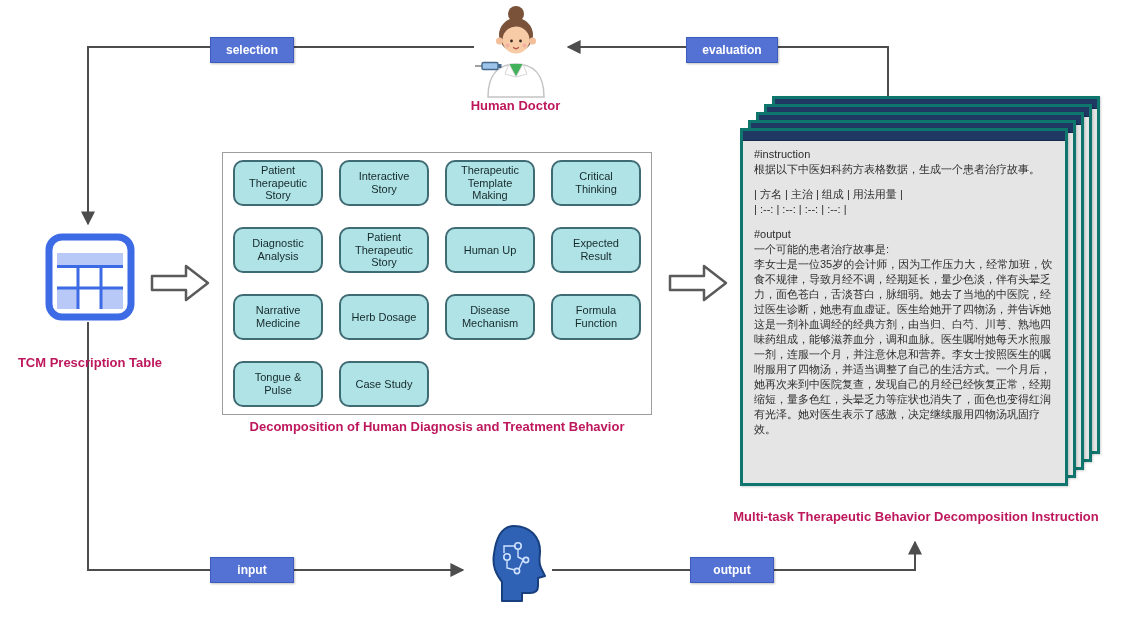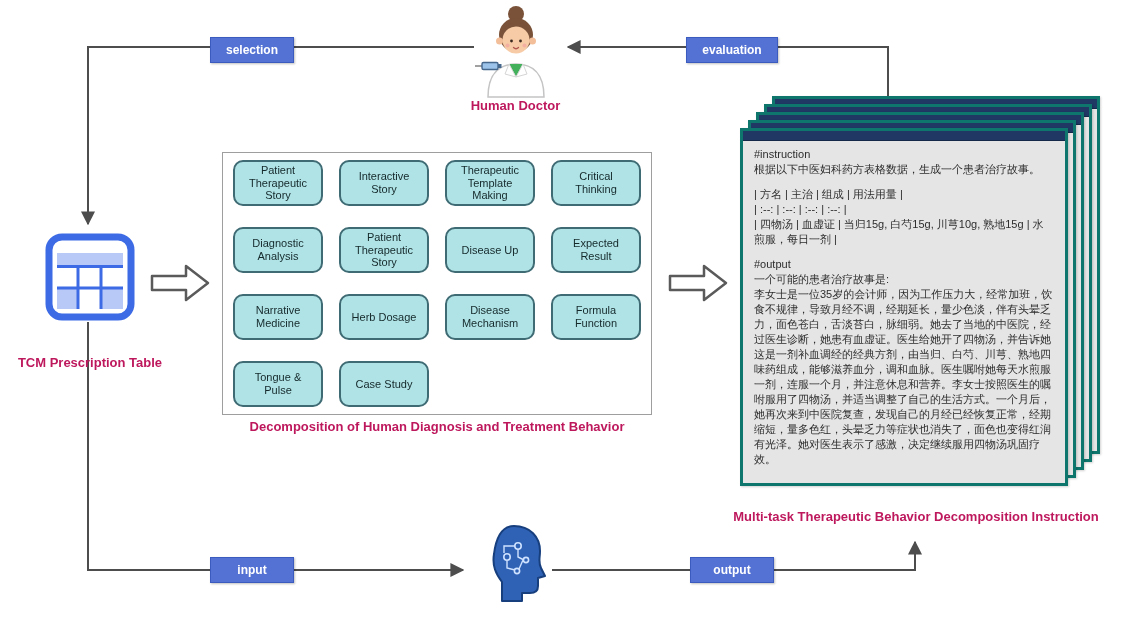--- a/index.html
+++ b/index.html
@@ -115,21 +115,21 @@
     </svg>
   </div>
 
   <div id="task-grid">
     <div class="task-box">Patient Therapeutic Story</div>
     <div class="task-box">Interactive Story</div>
     <div class="task-box">Therapeutic Template Making</div>
     <div class="task-box">Critical Thinking</div>
     <div class="task-box">Diagnostic Analysis</div>
     <div class="task-box">Patient Therapeutic Story</div>
-    <div class="task-box">Disease Up</div>
+    <div class="task-box">Human Up</div>
     <div class="task-box">Expected Result</div>
     <div class="task-box">Narrative Medicine</div>
     <div class="task-box">Herb Dosage</div>
     <div class="task-box">Disease Mechanism</div>
     <div class="task-box">Formula Function</div>
     <div class="task-box">Tongue &amp; Pulse</div>
     <div class="task-box">Case Study</div>
   </div>
   <div class="caption" style="left:212px;top:419px;width:450px;">Decomposition of Human Diagnosis and Treatment Behavior</div>
 
@@ -146,21 +146,20 @@
     <div class="doc-page" style="left:8px;top:24px;">
         <div class="doc-bar"></div>
       </div>
     <div class="doc-page" style="left:0px;top:32px;">
       <div class="doc-bar"></div>
       <div class="doc-text">
         <div class="doc-line">#instruction</div>
         <div class="doc-line">根据以下中医妇科药方表格数据，生成一个患者治疗故事。</div>
         <div class="doc-line gap">| 方名 | 主治 | 组成 | 用法用量 |</div>
         <div class="doc-line">| :--: | :--: | :--: | :--: |</div>
-        <div class="doc-line">| 四物汤 | 血虚证 | 当归15g, 白芍15g, 川芎10g, 熟地15g | 水煎服，每日一剂 |</div>
         <div class="doc-line gap">#output</div>
         <div class="doc-line">一个可能的患者治疗故事是:</div>
         <div class="doc-line">李女士是一位35岁的会计师，因为工作压力大，经常加班，饮食不规律，导致月经不调，经期延长，量少色淡，伴有头晕乏力，面色苍白，舌淡苔白，脉细弱。她去了当地的中医院，经过医生诊断，她患有血虚证。医生给她开了四物汤，并告诉她这是一剂补血调经的经典方剂，由当归、白芍、川芎、熟地四味药组成，能够滋养血分，调和血脉。医生嘱咐她每天水煎服一剂，连服一个月，并注意休息和营养。李女士按照医生的嘱咐服用了四物汤，并适当调整了自己的生活方式。一个月后，她再次来到中医院复查，发现自己的月经已经恢复正常，经期缩短，量多色红，头晕乏力等症状也消失了，面色也变得红润有光泽。她对医生表示了感激，决定继续服用四物汤巩固疗效。</div>
       </div>
     </div>
   </div>
   <div class="caption" style="left:705px;top:509px;width:422px;">Multi-task Therapeutic Behavior Decomposition Instruction</div>
 
   <div class="abs" style="left:488px;top:524px;">
     <svg width="60" height="78" viewBox="0 0 60 78">

